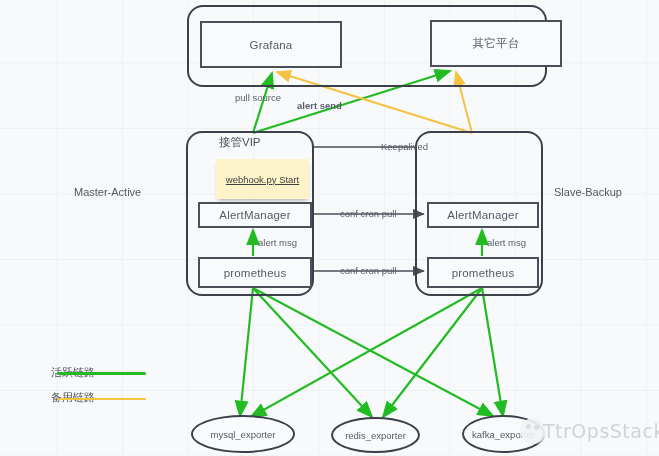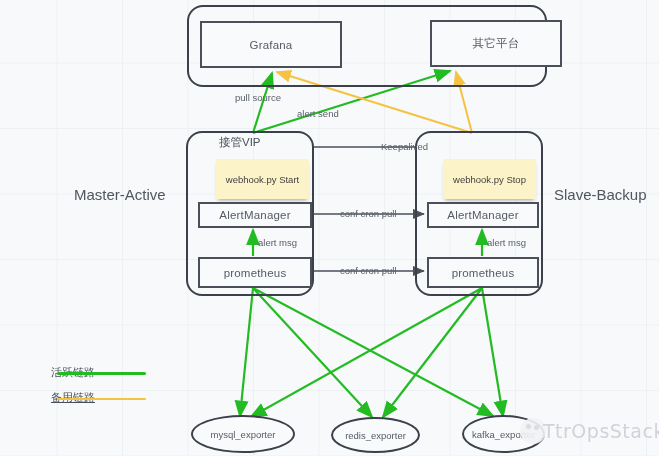--- a/index.html
+++ b/index.html
@@ -58,21 +58,21 @@
     color: #3f3f3f;
     box-shadow: 0 3px 4px -2px rgba(0,0,0,.35);
   }
   .lbl {
     position: absolute;
     font-size: 10px;
     color: #5a606b;
     white-space: nowrap;
   }
   .lbl.big {
-    font-size: 15px;
+    font-size: 11px;
     color: #51575f;
   }
   .lbl.cn {
     font-size: 11.5px;
     color: #4a5059;
   }
   .edge-label {
     position: absolute;
     font-size: 9.5px;
     color: #5a606b;
@@ -182,78 +182,75 @@
   </div>
 
   <div class="plain-box" style="left:388px; top:20px; width:132px; height:47px;margin-left:42px;">
     <span>其它平台</span>
   </div>
 
   <div class="node-group" style="left:186px; top:131px; width:128px; height:165px;"></div>
 
   <div class="lbl cn" style="left:219px; top:135px;">接管VIP</div>
 
-  <div class="note" style="left:216px; top:159px; width:93px; height:40px;">
+  <div class="note" style="left:216px; top:159px; width:93px; height:40px;text-decoration:underline;">
     <span>webhook.py Start</span>
   </div>
 
   <div class="plain-box" style="left:198px; top:202px; width:114px; height:26px;">
     <span>AlertManager</span>
   </div>
 
   <div class="plain-box" style="left:198px; top:257px; width:114px; height:31px;">
     <span>prometheus</span>
   </div>
 
   <div class="edge-label" style="left:258px; top:237px;">alert msg</div>
 
   <div class="lbl big" style="left:74px; top:186px;">Master-Active</div>
 
   <div class="node-group" style="left:415px; top:131px; width:128px; height:165px;"></div>
 
-  <div class="note" style="left:443px; top:159px; width:93px; height:40px;">
-    <span>webhook.py Stop</span>
-  </div>
 
   <div class="plain-box" style="left:427px; top:202px; width:112px; height:26px;">
     <span>AlertManager</span>
   </div>
 
   <div class="plain-box" style="left:427px; top:257px; width:112px; height:31px;">
     <span>prometheus</span>
   </div>
 
   <div class="edge-label" style="left:487px; top:237px;">alert msg</div>
 
   <div class="lbl big" style="left:554px; top:186px;">Slave-Backup</div>
 
   <div class="edge-label" style="left:339px; top:141px;margin-left:42px;">Keepalived</div>
 
   <div class="edge-label" style="left:235px; top:92px;">pull source</div>
 
-  <div class="edge-label" style="left:297px; top:108px;">alert send</div>
+  <div class="edge-label" style="left:297px; top:100px;font-weight:bold;">alert send</div>
 
   <div class="edge-label" style="left:340px; top:208px;">conf cron pull</div>
 
   <div class="edge-label" style="left:340px; top:265px;">conf cron pull</div>
 
   <div class="ellipse" style="left:191px; top:415px; width:104px; height:38px;">
     <span>mysql_exporter</span>
   </div>
 
   <div class="ellipse" style="left:331px; top:417px; width:89px; height:36px;">
     <span>redis_exporter</span>
   </div>
 
   <div class="ellipse" style="left:462px; top:415px; width:83px; height:38px;">
     <span>kafka_exporter</span>
   </div>
 
   <div class="legend-label" style="left:3px; top:365px;">活跃链路</div>
   <div class="legend-line" style="left:57px; top:372px; width:89px; background:#22bb22;"></div>
 
-  <div class="legend-label" style="left:3px; top:390px;text-decoration:underline;">备用链路</div>
+  <div class="legend-label" style="left:3px; top:390px;">备用链路</div>
   <div class="legend-line" style="left:57px; top:398px; width:89px; height:2px; background:#f5c242;"></div>
 
   <div class="wm-logo" style="left:520px; top:418px;"></div>
   <div class="watermark" style="left:543px; top:420px;">TtrOpsStack</div>
 
 </div>
 
 </body></html>

